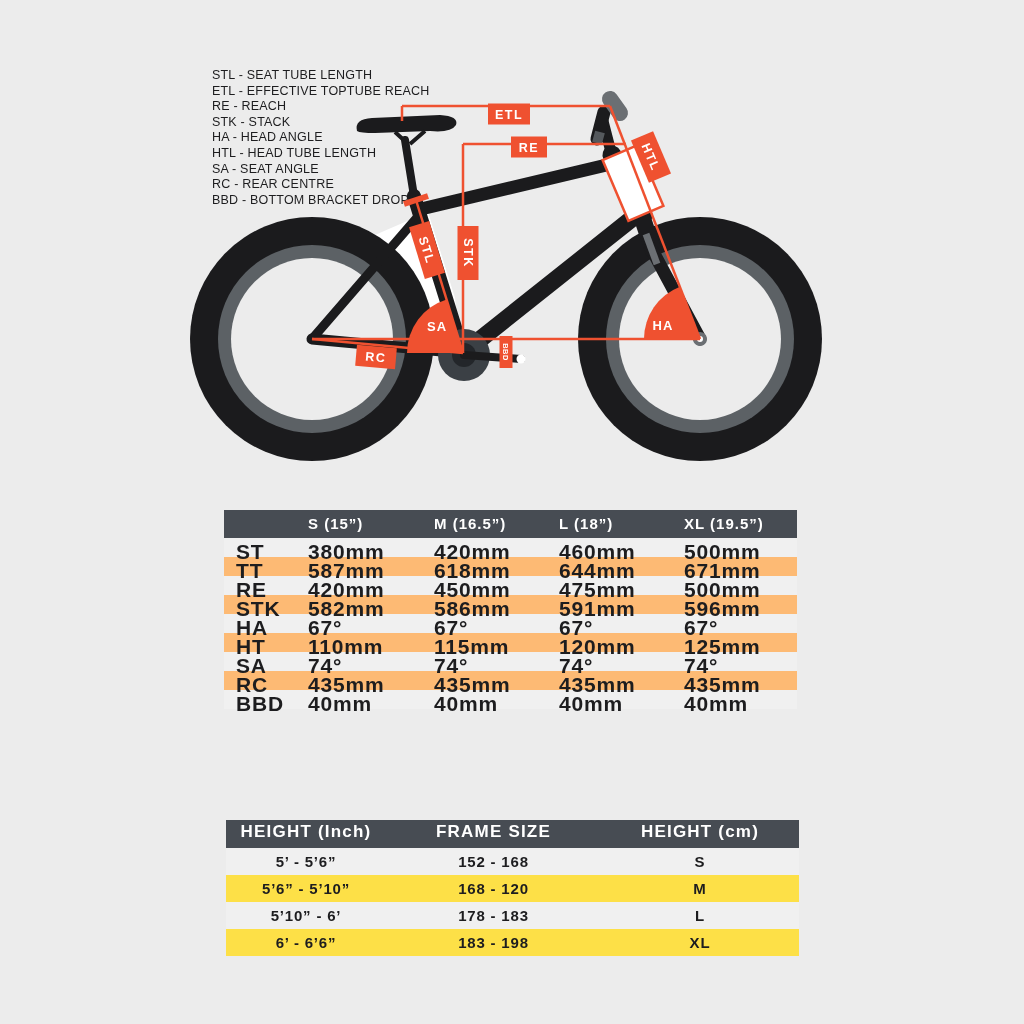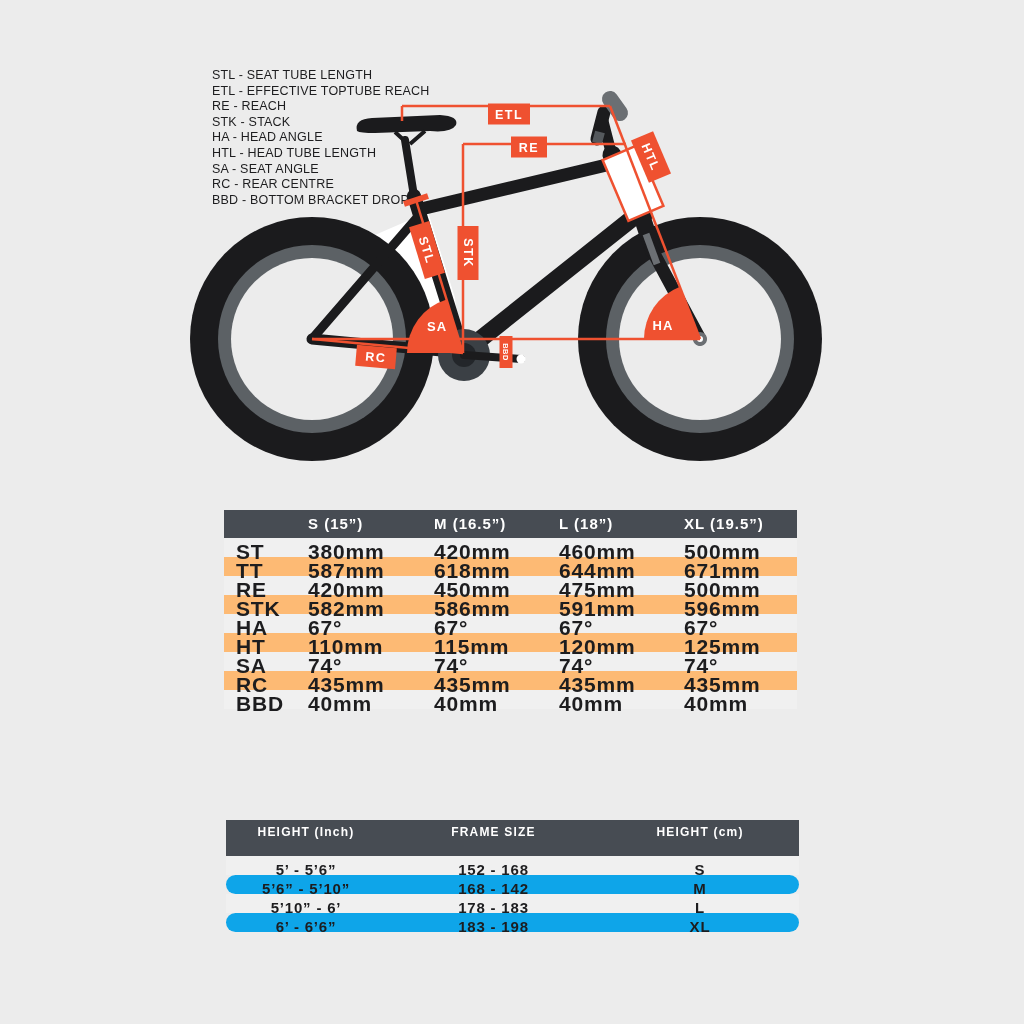--- a/index.html
+++ b/index.html
@@ -14,26 +14,26 @@
            background:#474C53;color:#fff;height:28px;line-height:28px;
            font-size:15px;font-weight:bold;letter-spacing:1px;}
   .t1 .row{display:grid;grid-template-columns:84px 126px 125px 125px 113px;
            height:19px;line-height:27px;font-size:21px;font-weight:bold;
            letter-spacing:.8px;background:#F0F0F0;}
   .t1 .row.alt{background:#fdba74;}
   .t1 .lab{padding-left:12px;}
   
   .t2{position:absolute;left:226px;top:820px;width:573px;text-align:center;}
   .t2 .hdr{display:grid;grid-template-columns:160px 215px 198px;background:#474C53;
-           color:#fff;height:36px;line-height:24px;font-size:12px;font-weight:bold;
+           color:#fff;height:28px;line-height:24px;font-size:17px;font-weight:bold;
            letter-spacing:1.2px;}
-  .t2 .row{display:grid;grid-template-columns:160px 215px 198px;height:19px;
+  .t2 .row{display:grid;grid-template-columns:160px 215px 198px;height:27px;
            line-height:27px;font-size:15px;font-weight:bold;letter-spacing:.8px;
            background:#F0F0F0;}
-  .t2 .row.alt{background:#0ea5e9;border-radius:12px;}
+  .t2 .row.alt{background:#fde047;}
   svg text{font-family:"Liberation Sans",sans-serif;font-weight:bold;}
 </style>
 </head>
 <body>
 
 <div class="legend">
   <div>STL - SEAT TUBE LENGTH</div>
   <div>ETL - EFFECTIVE TOPTUBE REACH</div>
   <div>RE - REACH</div>
   <div>STK - STACK</div>
@@ -222,21 +222,21 @@
     <div>FRAME SIZE</div>
     <div>HEIGHT (cm)</div>
   </div>
   <div class="row">
     <div>5’ - 5’6”</div>
     <div>152 - 168</div>
     <div>S</div>
   </div>
   <div class="row alt">
     <div>5’6” - 5’10”</div>
-    <div>168 - 142</div>
+    <div>168 - 120</div>
     <div>M</div>
   </div>
   <div class="row">
     <div>5’10” - 6’</div>
     <div>178 - 183</div>
     <div>L</div>
   </div>
   <div class="row alt">
     <div>6’ - 6’6”</div>
     <div>183 - 198</div>

